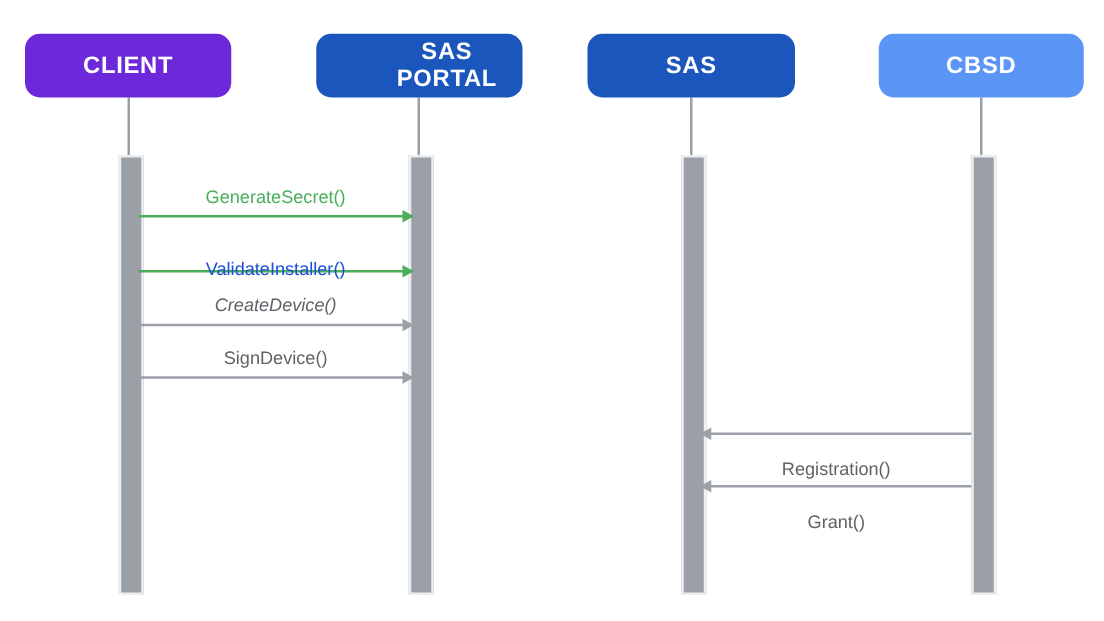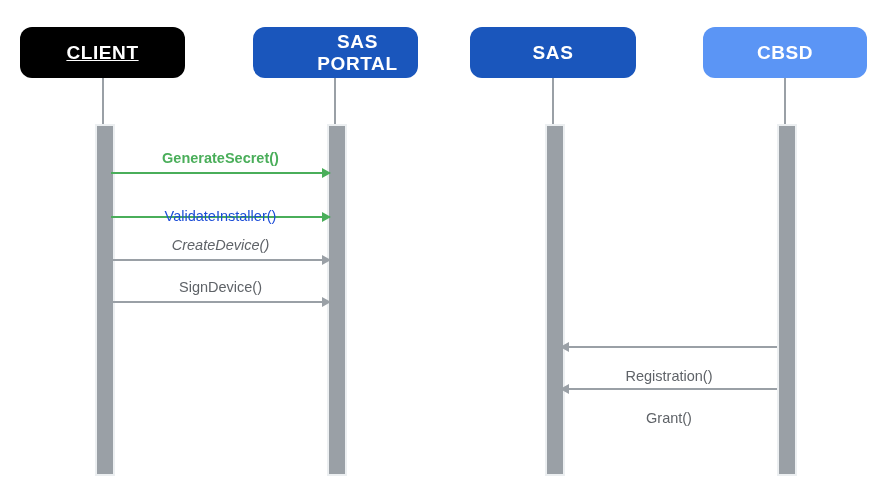--- a/index.html
+++ b/index.html
@@ -64,41 +64,41 @@
     border-top: 5px solid transparent;
     border-bottom: 5px solid transparent;
   }
 </style>
 </head>
 <body>
 
 <div id="canvas" style="width: 883px; height: 497px; background: rgb(255, 255, 255);">
     <div class="lifeline" style="left: 102px; top: 78px; height: 46px;"></div>
     <div class="activation" style="left: 95px; top: 124px; width: 16px; height: 348px; background: rgb(154, 160, 166);"></div>
-    <div class="actor-box" style="left: 20px; top: 27px; width: 165px; height: 51px; background: #000000; text-decoration: underline;">
+    <div class="actor-box" style="left: 20px; top: 27px; width: 165px; height: 51px; background: #6d28d9;">
       <span>CLIENT</span>
     </div>
     <div class="lifeline" style="left: 334px; top: 78px; height: 46px;"></div>
     <div class="activation" style="left: 327px; top: 124px; width: 16px; height: 348px; background: rgb(154, 160, 166);"></div>
     <div class="actor-box" style="left: 253px; top: 27px; width: 165px; height: 51px; background: rgb(26, 86, 188); padding-left: 44px;">
       <span>SAS PORTAL</span>
     </div>
     <div class="lifeline" style="left: 552px; top: 78px; height: 46px;"></div>
     <div class="activation" style="left: 545px; top: 124px; width: 16px; height: 348px; background: rgb(154, 160, 166);"></div>
     <div class="actor-box" style="left: 470px; top: 27px; width: 166px; height: 51px; background: rgb(26, 86, 188);">
       <span>SAS</span>
     </div>
     <div class="lifeline" style="left: 784px; top: 78px; height: 46px;"></div>
     <div class="activation" style="left: 777px; top: 124px; width: 16px; height: 348px; background: rgb(154, 160, 166);"></div>
     <div class="actor-box" style="left: 703px; top: 27px; width: 164px; height: 51px; background: rgb(91, 149, 245);">
       <span>CBSD</span>
     </div>
     <div class="msg-line" style="left: 111px; top: 172px; width: 219px; background: rgb(74, 174, 90);"></div>
     <div class="arrowhead right" style="top: 168px; left: 322px; border-left: 9px solid rgb(74, 174, 90);"></div>
-    <div class="msg-label" style="left: 111px; width: 219px; top: 150px; color: rgb(74, 174, 90); font-weight: bold;">GenerateSecret()</div>
+    <div class="msg-label" style="left: 111px; width: 219px; top: 150px; color: rgb(74, 174, 90);">GenerateSecret()</div>
     <div class="msg-line" style="left: 111px; top: 216px; width: 219px; background: rgb(74, 174, 90);"></div>
     <div class="arrowhead right" style="top: 212px; left: 322px; border-left: 9px solid rgb(74, 174, 90);"></div>
     <div class="msg-label" style="left: 111px; width: 219px; top: 208px; color: #1d4ed8;">ValidateInstaller()</div>
     <div class="msg-line" style="left: 111px; top: 259px; width: 219px; background: rgb(154, 160, 166);"></div>
     <div class="arrowhead right" style="top: 255px; left: 322px; border-left: 9px solid rgb(154, 160, 166);"></div>
     <div class="msg-label" style="left: 111px; width: 219px; top: 237px; color: rgb(95, 99, 104); font-style: italic;">CreateDevice()</div>
     <div class="msg-line" style="left: 111px; top: 301px; width: 219px; background: rgb(154, 160, 166);"></div>
     <div class="arrowhead right" style="top: 297px; left: 322px; border-left: 9px solid rgb(154, 160, 166);"></div>
     <div class="msg-label" style="left: 111px; width: 219px; top: 279px; color: rgb(95, 99, 104);">SignDevice()</div>
     <div class="msg-line" style="left: 561px; top: 346px; width: 216px; background: rgb(154, 160, 166);"></div>

